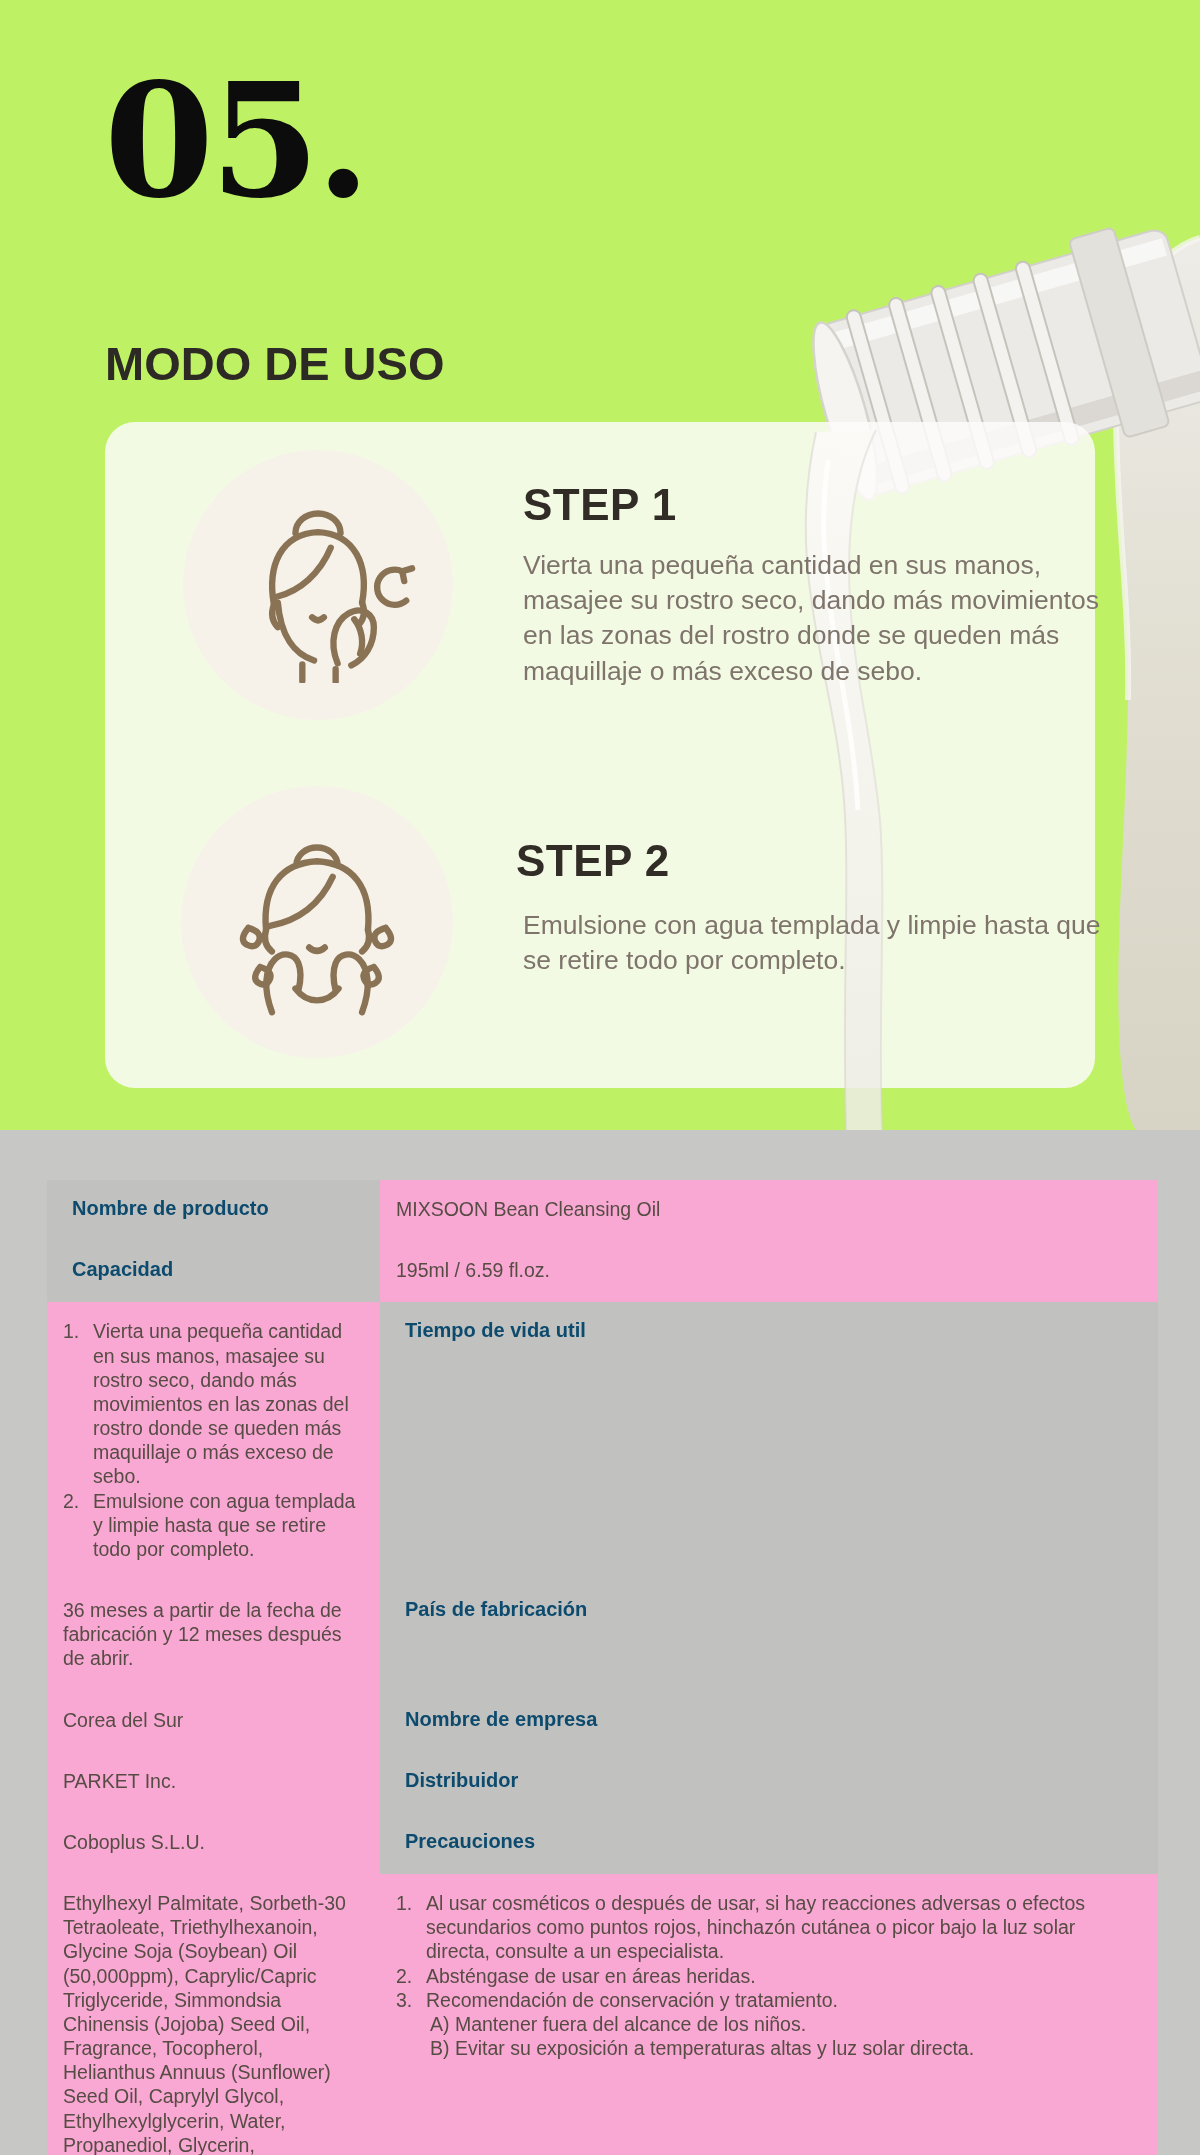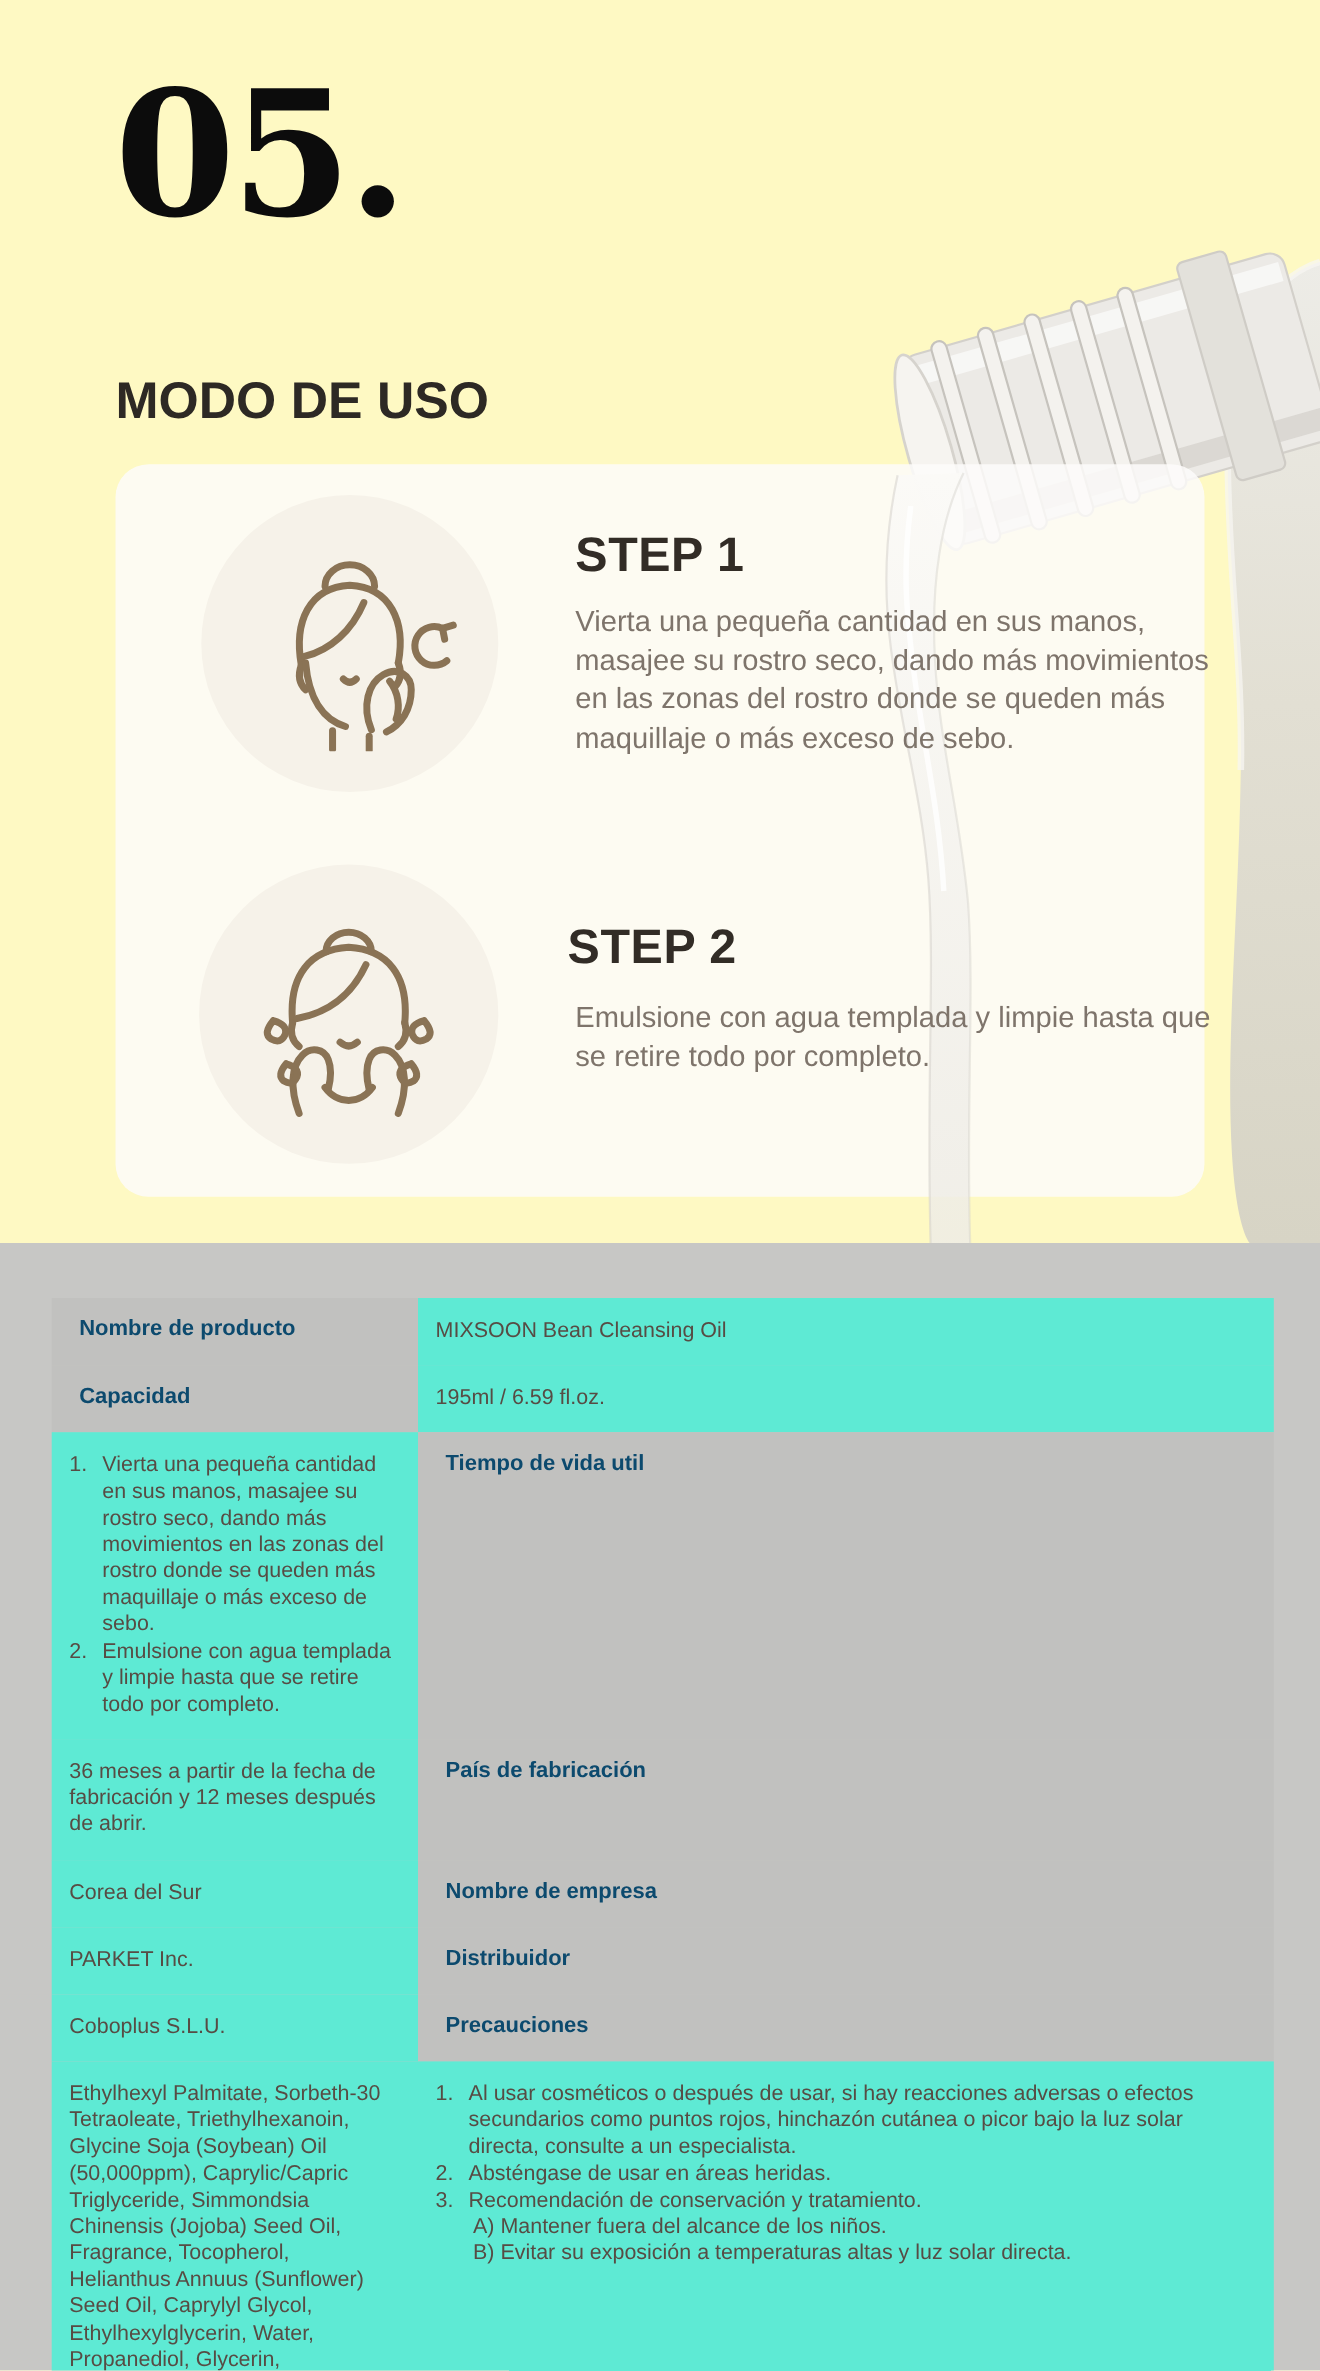--- a/index.html
+++ b/index.html
@@ -2,21 +2,21 @@
 <html><head>
 <meta charset="utf-8">
 <style>
   html,body{margin:0;padding:0;}
   body{
     width:1200px;height:2155px;position:relative;
     font-family:"Liberation Sans","DejaVu Sans",sans-serif;
     background:#ecebe9;overflow:hidden;
   }
   
-  .top-section{position:absolute;left:0;top:0;width:1200px;height:1130px;background:#fef9c3;overflow:hidden;}
+  .top-section{position:absolute;left:0;top:0;width:1200px;height:1130px;background:#bef264;overflow:hidden;}
   .photo-layer{position:absolute;left:0;top:0;z-index:1;}
   .stream-layer{position:absolute;left:0;top:0;z-index:3;pointer-events:none;}
   .big-number{
     position:absolute;left:104px;top:58px;z-index:4;
     font-family:"DejaVu Serif","Liberation Serif",serif;
     font-weight:bold;font-size:158px;line-height:1.05;letter-spacing:-4px;color:#0c0c0c;
   }
   .section-title{
     position:absolute;left:105px;top:336px;z-index:4;
     font-size:47px;font-weight:bold;letter-spacing:0px;color:#2d2924;
@@ -49,21 +49,21 @@
   .spec-table{
     position:absolute;left:47px;top:50px;width:1111px;
     display:grid;grid-template-columns:333px 1fr;
   }
   .cell{box-sizing:border-box;}
   .cell.lbl{
     background:#c1c1bf;padding:17px 18px 20px 25px;
     font-size:20px;font-weight:bold;color:#0c4a6e;
   }
   .cell.val{
-    background:#5eead4;padding:17px 24px 20px 16px;
+    background:#f9a8d4;padding:17px 24px 20px 16px;
     font-size:19.5px;line-height:1.24;color:#574c44;
   }
   .cell.val p{margin:0;}
   .num-row{display:grid;grid-template-columns:30px 1fr;}
   .num-row .num{color:#574c44;}
   .num-row.sub .txt{padding-left:4px;}
   
   .face-icon{display:block;}
   .face-icon path,.face-icon circle{fill:none;stroke:#8a7355;stroke-width:6.5;stroke-linecap:round;stroke-linejoin:round;}
 </style>

